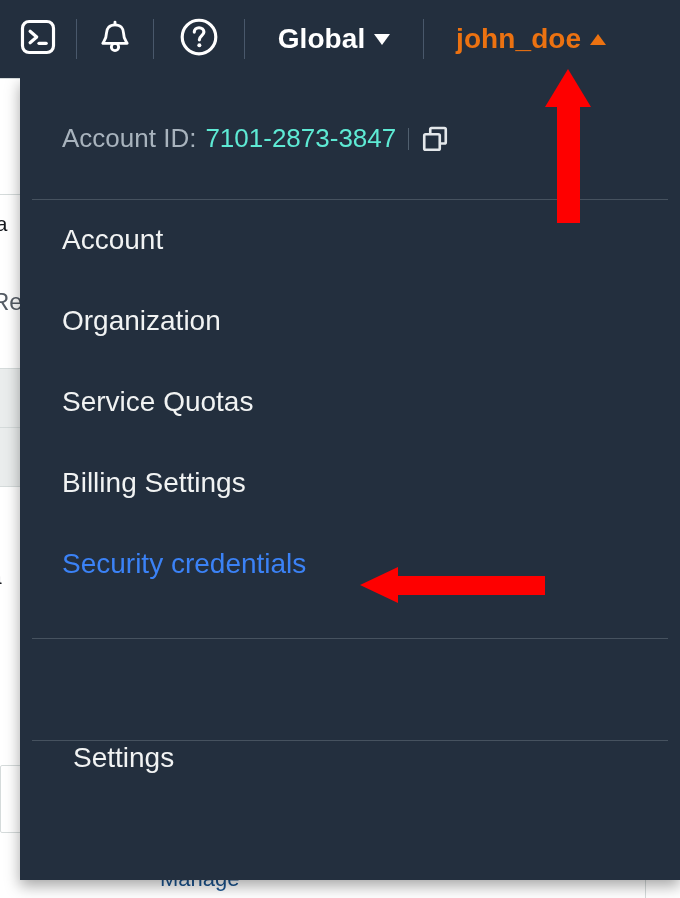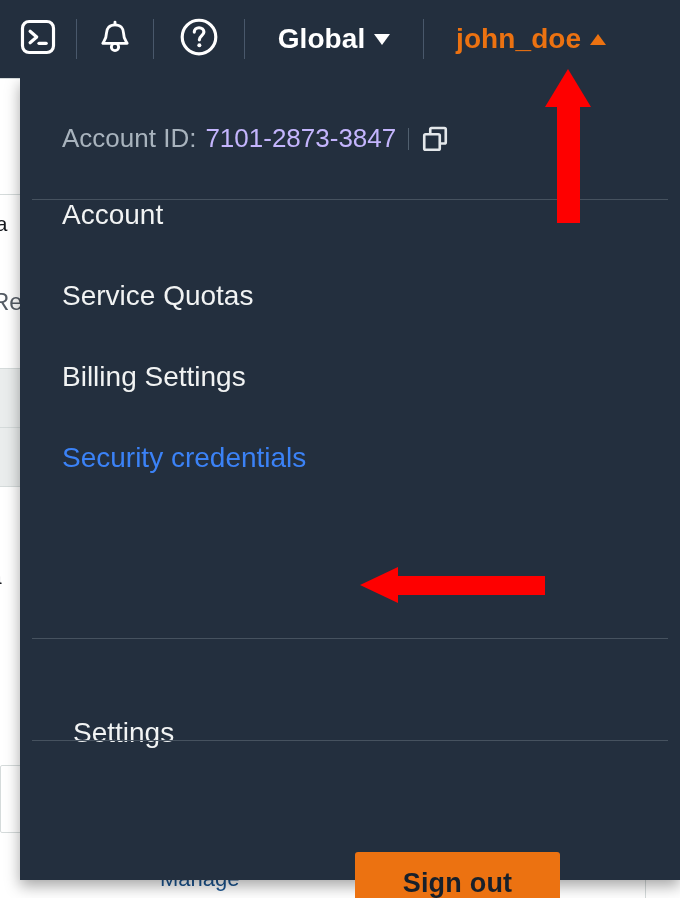--- a/index.html
+++ b/index.html
@@ -133,21 +133,21 @@
     align-items: center;
     padding-left: 42px;
     box-sizing: border-box;
   }
   .acct-label {
     color: #a8b3bd;
     font-size: 26px;
     white-space: nowrap;
   }
   .acct-value {
-    color: #c4b5fd;
+    color: #5eead4;
     font-size: 26px;
     margin-left: 9px;
     white-space: nowrap;
   }
   .acct-sep {
     width: 1px;
     height: 22px;
     background: #51606f;
     margin: 0 11px 0 12px;
   }
@@ -163,21 +163,21 @@
 
   .menu {
     position: absolute;
     left: 0;
     top: 121px;
     width: 100%;
   }
   .menu-item {
     height: 81px;
     display: flex;
-    align-items: flex-start;
+    align-items: center;
     padding-left: 42px;
     box-sizing: border-box;
     cursor: pointer;
   }
   .menu-item .mi-label {
     color: #f1f3f3;
     font-size: 28px;
     white-space: nowrap;
   }
   .menu-item.highlight .mi-label { color: #3b82f6; }
@@ -339,43 +339,43 @@
       </span>
     </div>
 
     <div class="divider" style="top:121px;"></div>
 
     <div class="menu">
       <div class="menu-item">
         <span class="mi-label">Account</span>
       </div>
       <div class="menu-item">
+        <span class="mi-label">Organization</span>
+      </div>
+      <div class="menu-item">
         <span class="mi-label">Service Quotas</span>
       </div>
       <div class="menu-item">
         <span class="mi-label">Billing Settings</span>
       </div>
       <div class="menu-item highlight">
         <span class="mi-label">Security credentials</span>
       </div>
     </div>
 
     <div class="divider" style="top:560px;"></div>
 
     <div class="settings-group">
       <div class="menu-item">
         <span class="mi-label">Settings</span>
       </div>
     </div>
 
     <div class="divider" style="top:662px;"></div>
 
-    <div class="signout-zone">
-      <button class="signout-btn">Sign out</button>
-    </div>
   </div>
 
   <div class="ann">
     <div class="arrow-up-head"></div>
     <div class="arrow-up-shaft"></div>
   </div>
 
   <div class="ann">
     <div class="arrow-left-head"></div>
     <div class="arrow-left-shaft"></div>

